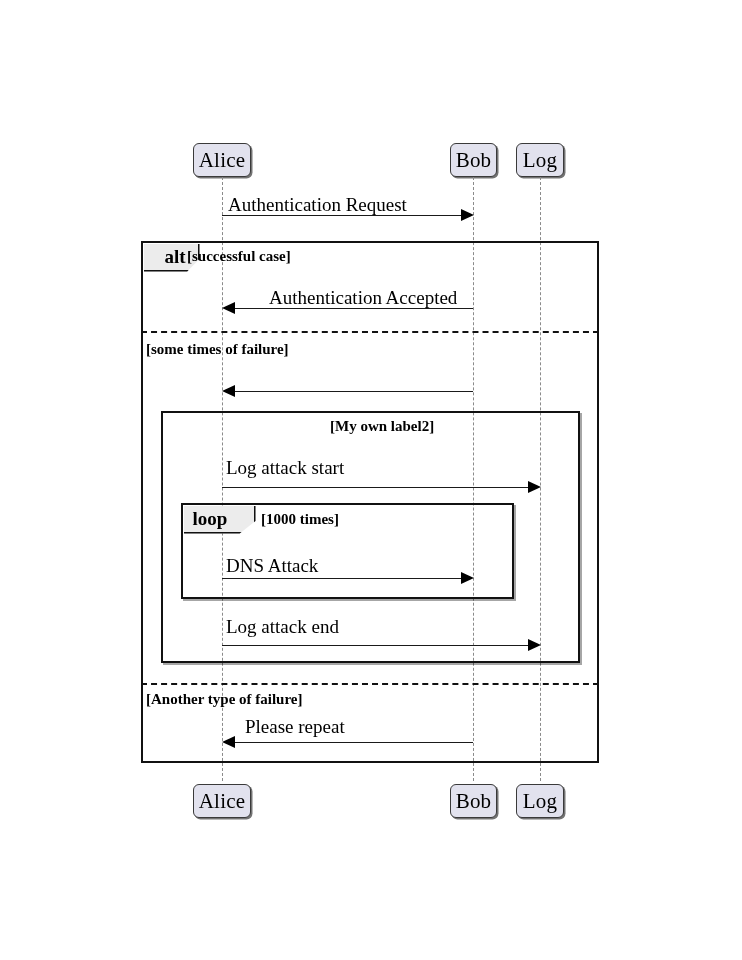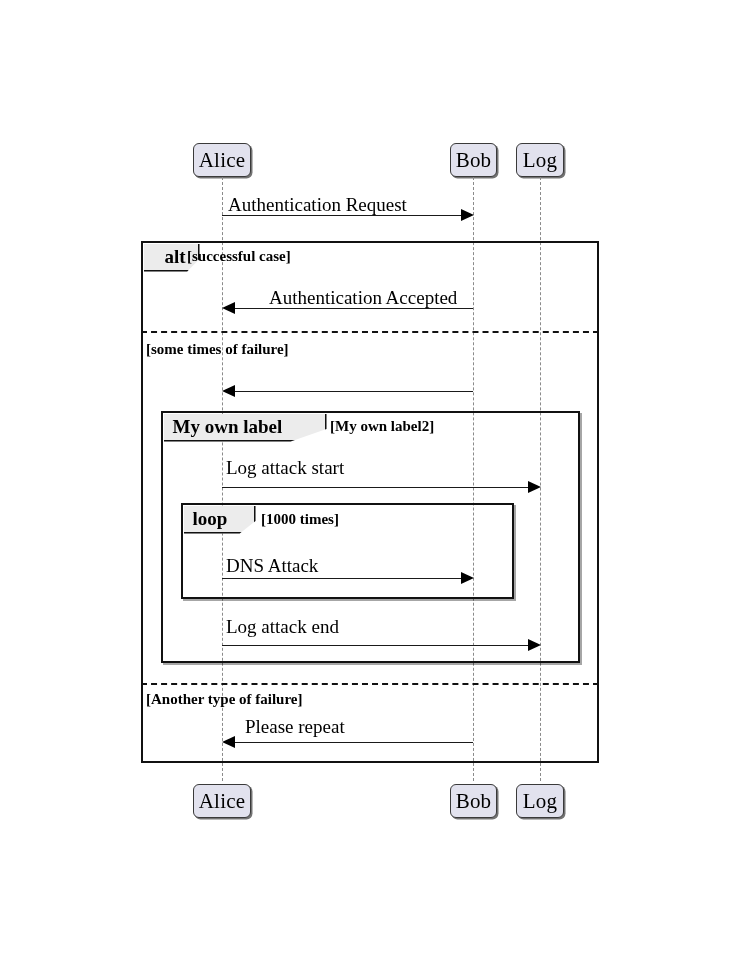--- a/index.html
+++ b/index.html
@@ -137,23 +137,20 @@
   <div class="arrow-head arrow-left" style="left:222px; top:301.5px;"></div>
 
   <div class="frag-divider" style="left:141px; top:331px; width:458px;"></div>
   <div class="frag-cond" style="left:146px; top:342px;">[some times of failure]</div>
 
   <div class="msg-line" style="left:235px; top:391px; width:238px;"></div>
   <div class="arrow-head arrow-left" style="left:222px; top:384.5px;"></div>
 
   <div class="fragment fragment-inner-shadow" style="left:161px; top:411px; width:419px; height:252px;"></div>
 
-  <div class="frag-tab" style="left:163.5px; top:413.5px; width:163px; height:28px;">
-    <span>My own label</span>
-  </div>
   <div class="frag-cond" style="left:330px; top:419px;">[My own label2]</div>
 
   <div class="msg-label" style="left:226px; top:458px;">Log attack start</div>
   <div class="msg-line" style="left:222px; top:487px; width:306px;"></div>
   <div class="arrow-head arrow-right" style="left:528px; top:480.5px;"></div>
 
   <div class="fragment fragment-inner-shadow" style="left:181px; top:503px; width:333px; height:96px;"></div>
 
   <div class="frag-tab" style="left:183.5px; top:505.5px; width:72px; height:28px;">
     <span>loop</span>

